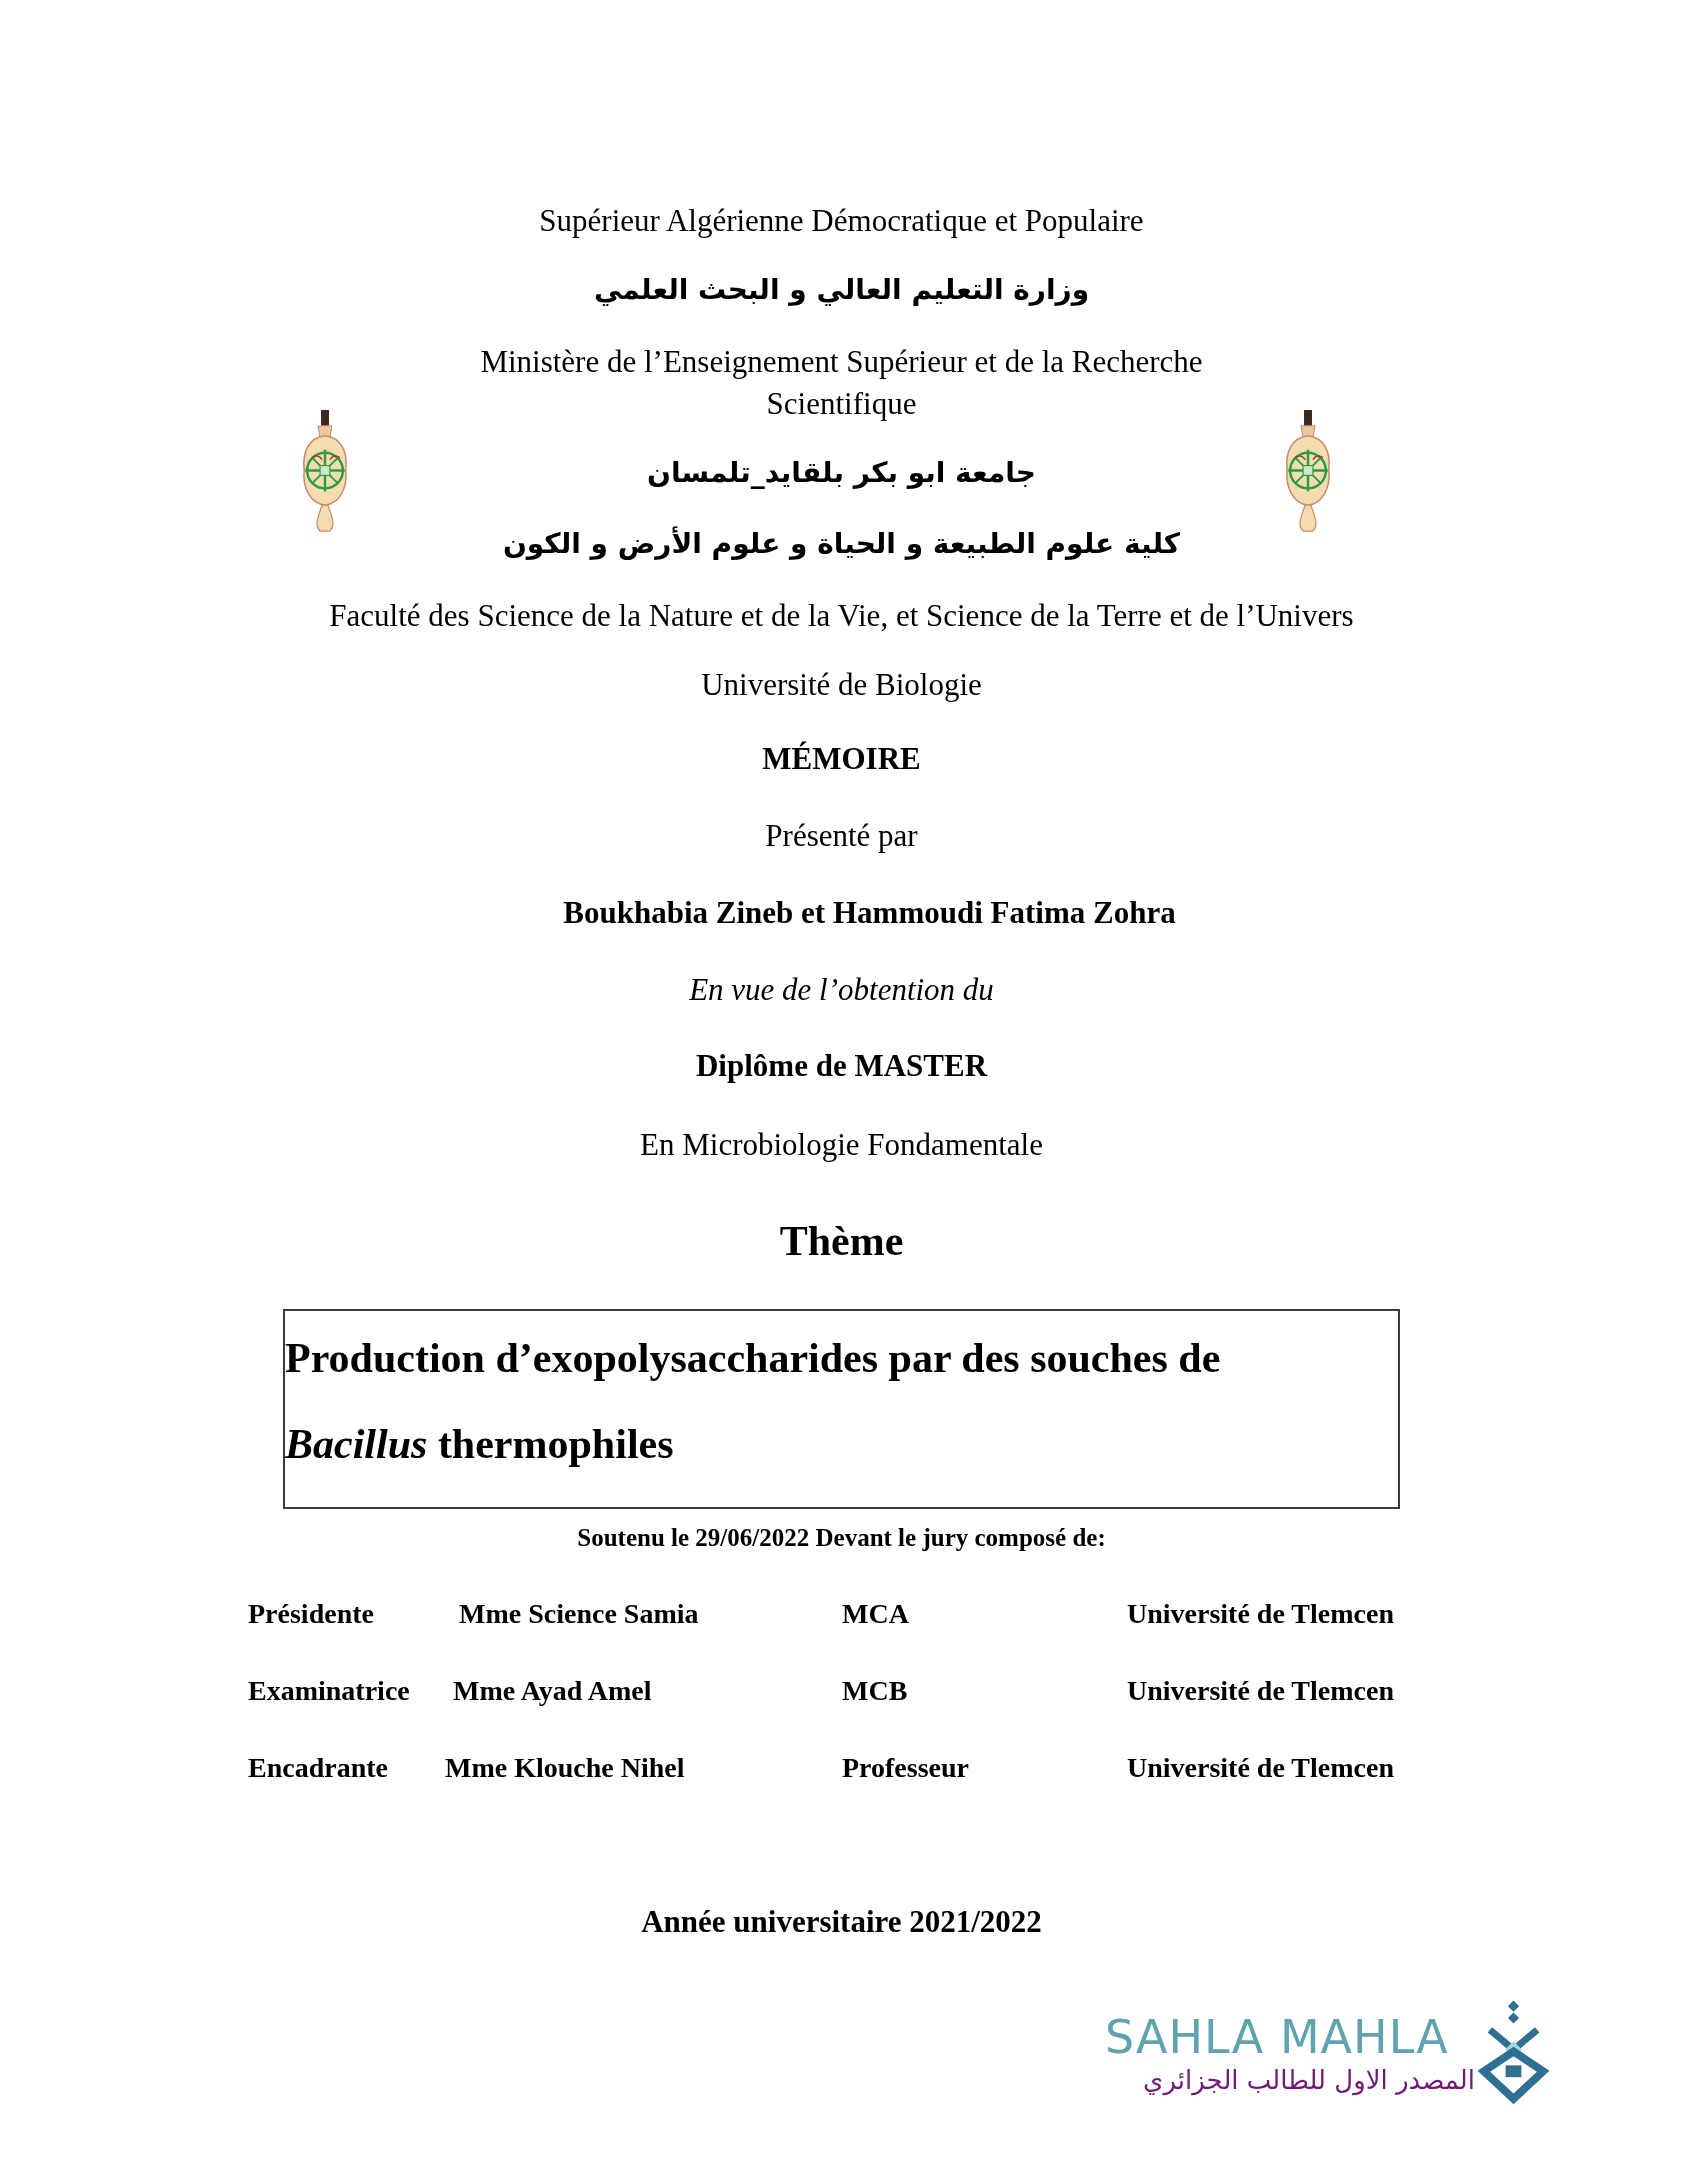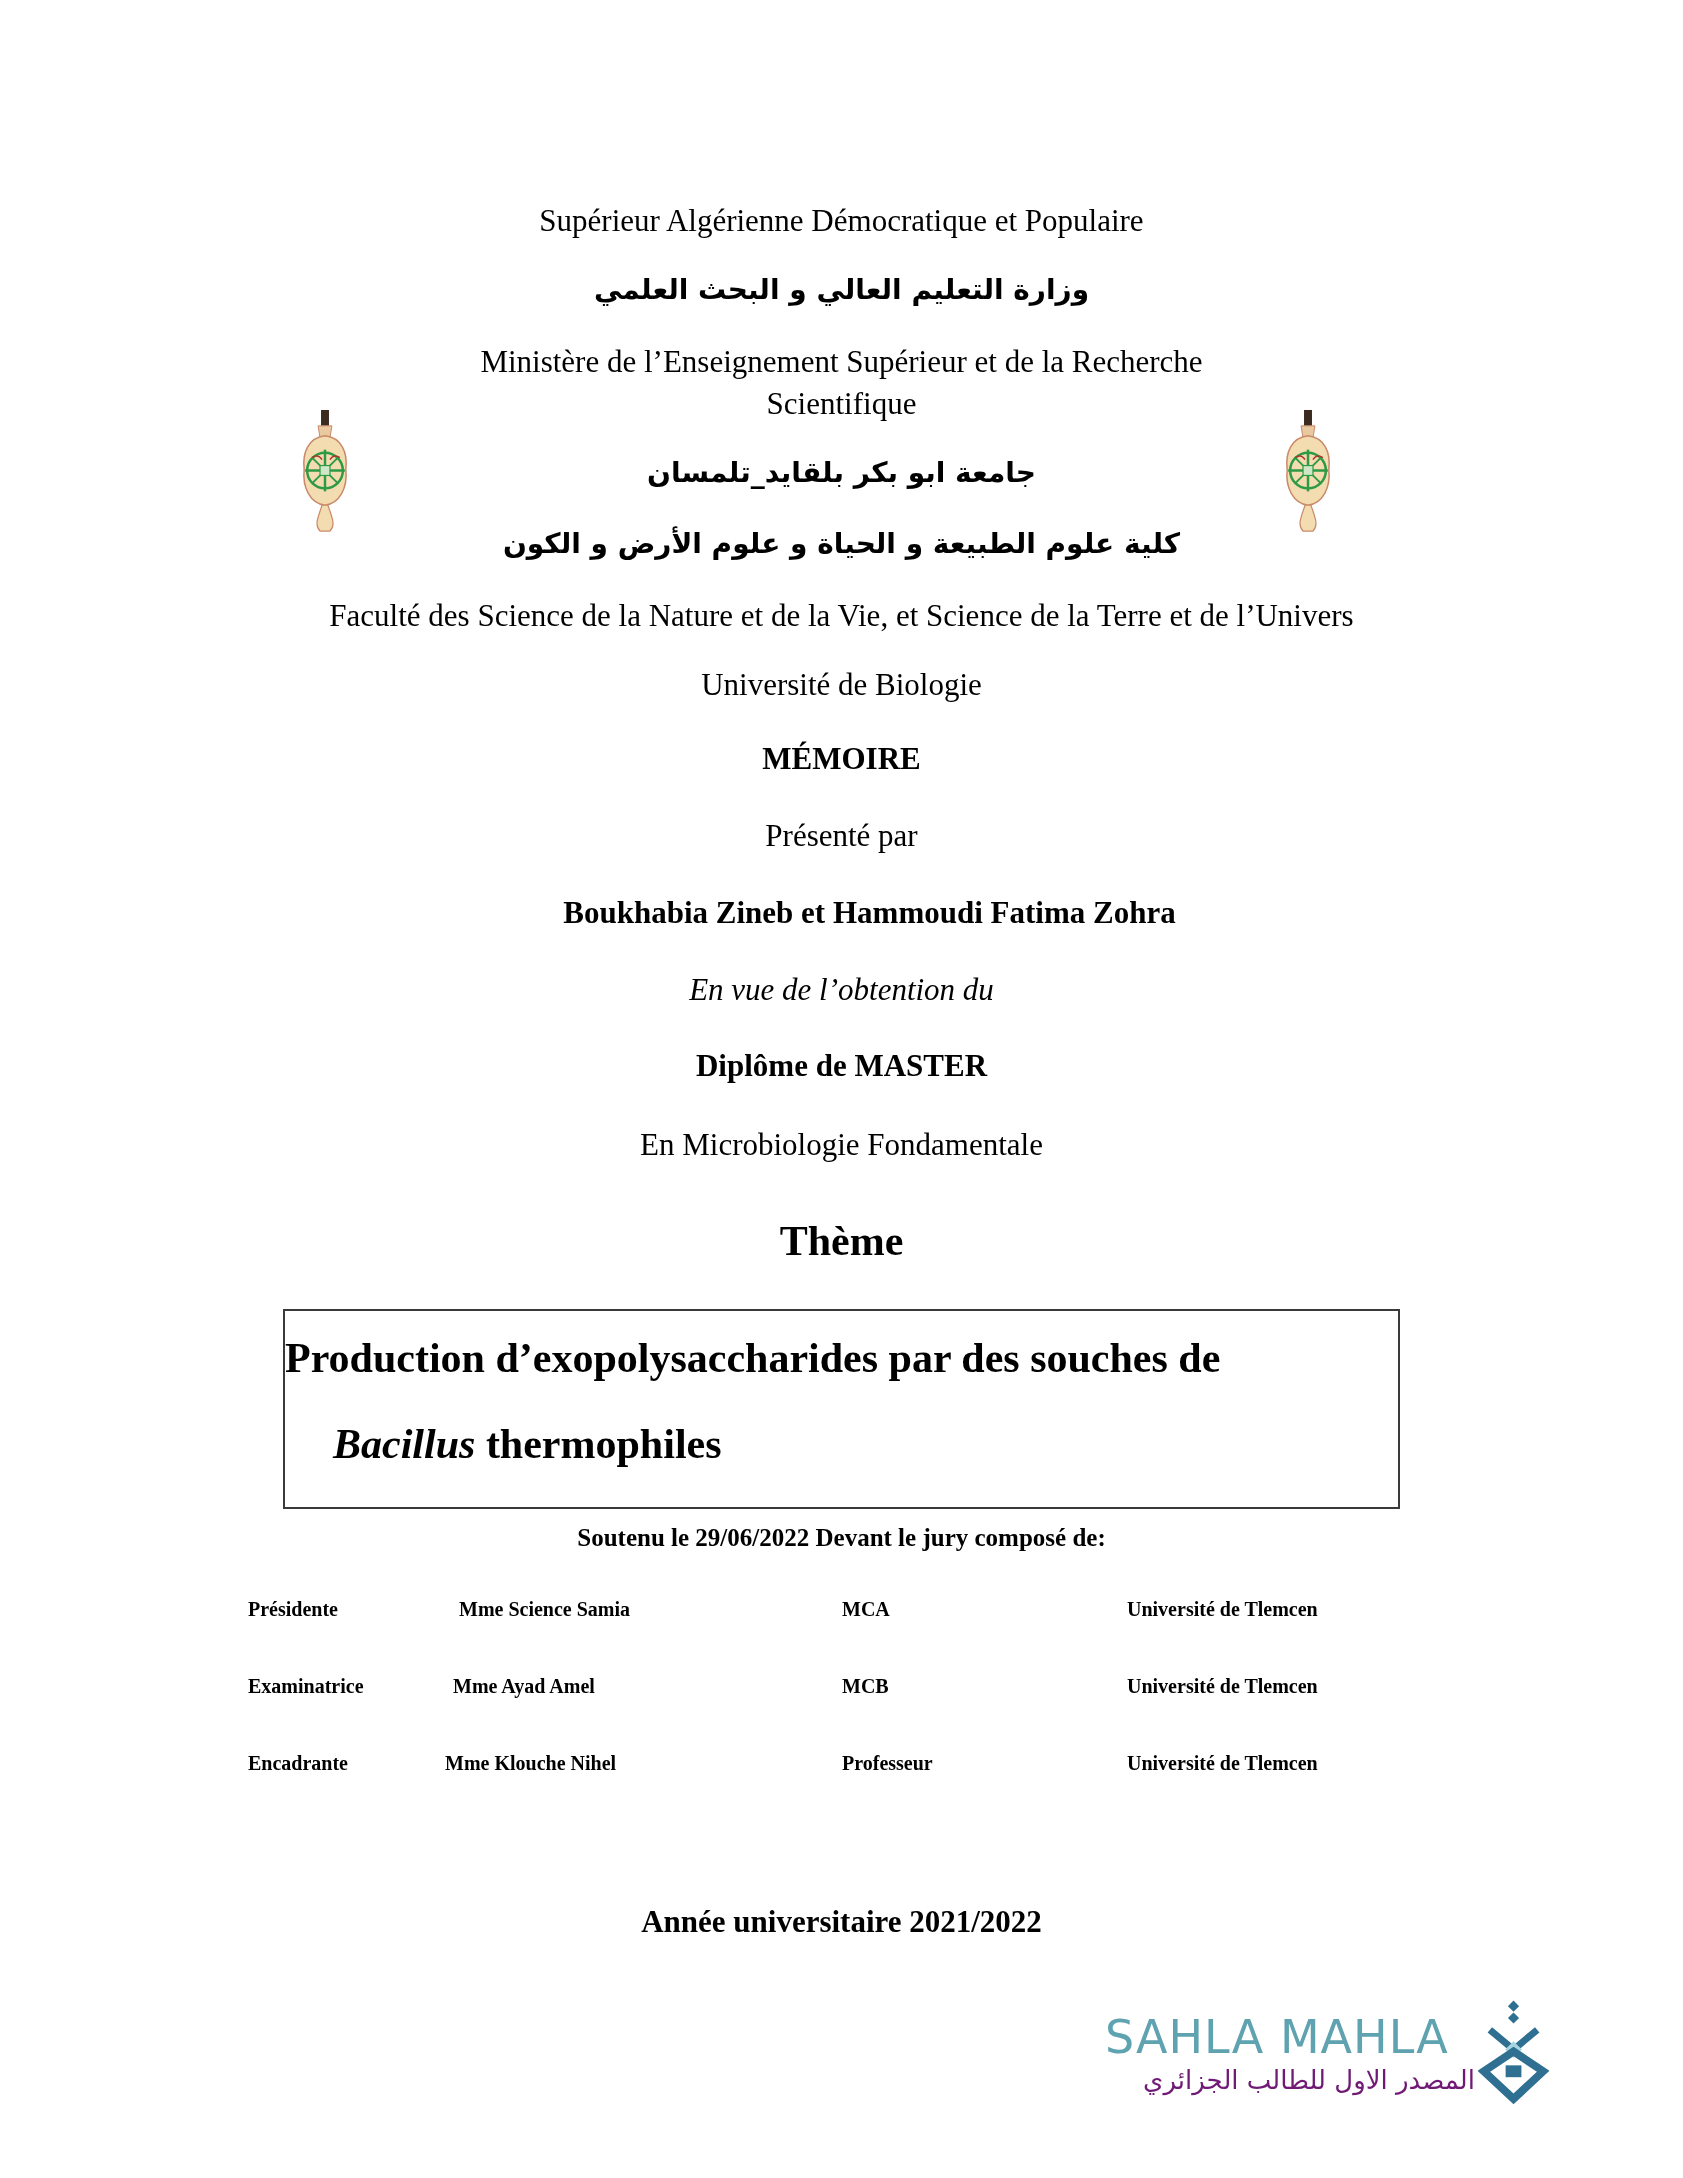--- a/index.html
+++ b/index.html
@@ -7,21 +7,21 @@
          font-family:"Liberation Serif", "DejaVu Serif", serif; color:#000; }
   .line { position:absolute; left:0; width:1683px; text-align:center; white-space:nowrap; }
   .reg { font-size:31px; }
   .ar { font-family:"DejaVu Sans", "Liberation Sans", sans-serif; font-weight:bold; font-size:28px; direction:rtl; }
   .bold { font-weight:bold; }
   .ital { font-style:italic; }
   .logo { position:absolute; width:50px; height:127px; }
   .theme-box { position:absolute; left:283px; top:1309px; width:1117px; height:200px;
                border:2px solid #3a3a3a; box-sizing:border-box; }
   .theme-line { position:absolute; left:0; width:100%; text-align:left; font-weight:bold; font-size:42px; white-space:nowrap; }
-  .jury-cell { position:absolute; font-weight:bold; font-size:20px; white-space:nowrap; }
+  .jury-cell { position:absolute; font-weight:bold; font-size:28px; white-space:nowrap; }
   .wm { position:absolute; left:1097px; top:2010px; width:455px; height:99px; }
   .wm-title { position:absolute; left:8px; top:0; font-family:"DejaVu Sans", "Liberation Sans", sans-serif;
               font-size:46px; color:#5fa2b0; letter-spacing:1px; white-space:nowrap; }
   .wm-sub { position:absolute; left:12px; top:55px; font-family:"DejaVu Sans", sans-serif; font-size:26px;
             color:#701a75; direction:rtl; white-space:nowrap; width:366px; text-align:right; }
   .wm-emblem { position:absolute; left:381px; top:-10px; width:74px; height:109px; }
 </style>
 </head>
 <body>
 
@@ -65,21 +65,21 @@
 <div class="line reg bold" style="top:741px;">MÉMOIRE</div>
 <div class="line reg" style="top:818px;">Présenté par</div>
 <div class="line reg bold" style="top:895px;padding-left:28px;">Boukhabia Zineb et Hammoudi Fatima Zohra</div>
 <div class="line reg ital" style="top:972px;">En vue de l’obtention du</div>
 <div class="line reg bold" style="top:1048px;">Diplôme de MASTER</div>
 <div class="line reg" style="top:1127px;">En  Microbiologie Fondamentale</div>
 <div class="line bold" style="top:1217px; font-size:42px;">Thème</div>
 
 <div class="theme-box">
   <div class="theme-line" style="top:23px;">Production d’exopolysaccharides par des souches de</div>
-  <div class="theme-line" style="top:109px;padding-left:48px;"><span class="ital">Bacillus</span><span> thermophiles</span></div>
+  <div class="theme-line" style="top:109px;"><span class="ital">Bacillus</span><span> thermophiles</span></div>
 </div>
 
 <div class="line bold" style="top:1524px; font-size:25px;">Soutenu le 29/06/2022 Devant le jury composé de:</div>
 
 <div>
   <div>
     <span class="jury-cell" style="left:248px; top:1598px;">Présidente</span>
     <span class="jury-cell" style="left:459px; top:1598px;">Mme Science Samia</span>
     <span class="jury-cell" style="left:842px; top:1598px;">MCA</span>
     <span class="jury-cell" style="left:1127px; top:1598px;">Université de Tlemcen</span>

